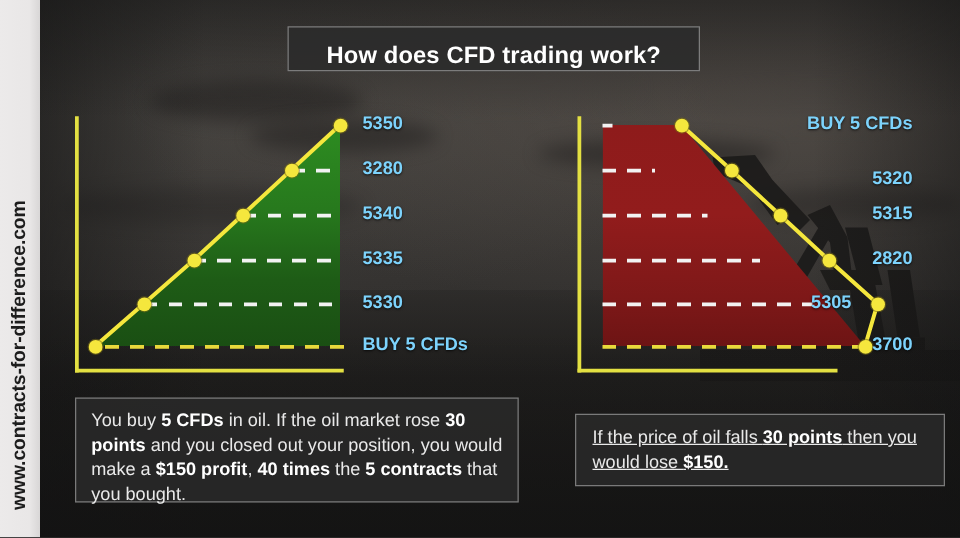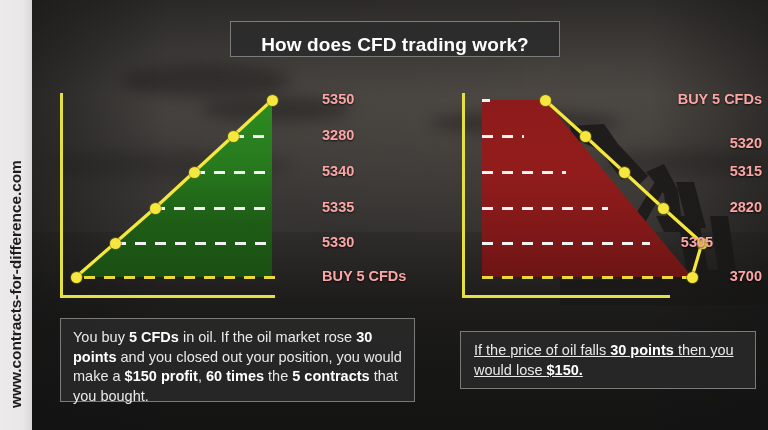--- a/index.html
+++ b/index.html
@@ -72,22 +72,22 @@
   }
   .dashrow.yellow{
     background:repeating-linear-gradient(90deg,#e9d93b 0px,#e9d93b 11px,transparent 11px,transparent 20px);
   }
 
   .dot{
     position:absolute;width:11px;height:11px;border-radius:50%;
     background:#f5e73d;box-shadow:0 0 0 1px rgba(120,110,20,.55);
   }
   .ylabel{
-    position:absolute;color:#fca5a5;font-size:14.5px;font-weight:bold;
-    white-space:nowrap;text-shadow:0 1px 2px rgba(0,0,0,.75);margin-left:32px;
+    position:absolute;color:#7dd3fc;font-size:14.5px;font-weight:bold;
+    white-space:nowrap;text-shadow:0 1px 2px rgba(0,0,0,.75);
   }
   .ylabel.r{text-align:right;}
 
   
   .caption{
     position:absolute;border:1px solid #7a7a7a;background:rgba(40,40,40,.92);
     box-sizing:border-box;color:#e9e9e9;
   }
   #caption-left{left:60px;top:318px;width:355px;height:84px;padding:9px 12px;}
   #caption-right{left:460px;top:331px;width:296px;height:58px;padding:9px 13px;text-decoration:underline;}
@@ -195,19 +195,19 @@
         <div class="ylabel r" style="left: 170px; width: 130px; top: 163px;">5315</div>
         <div class="ylabel r" style="left: 170px; width: 130px; top: 199px;">2820</div>
         <div class="ylabel r" style="left: 170px; width: 130px; top: 234px; text-align: center;">5305</div>
         <div class="ylabel r" style="left: 170px; width: 130px; top: 268px;">3700</div>
       </div>
     <div class="axis-v" style="left:32px;top:93px;width:3px;height:205px;"></div>
     <div class="axis-h" style="left:32px;top:295px;width:208px;height:3px;"></div>
   </div>
 
   <div class="caption" id="caption-left">
-    <p id="caption-left-text"><span>You buy </span><b>5 CFDs</b><span> in oil. If the oil market rose </span><b>30 points</b><span> and you closed out your position, you would make a </span><b>$150 profit</b><span>, </span><b>60 times</b><span> the </span><b>5 contracts</b><span> that you bought.</span></p>
+    <p id="caption-left-text"><span>You buy </span><b>5 CFDs</b><span> in oil. If the oil market rose </span><b>30 points</b><span> and you closed out your position, you would make a </span><b>$150 profit</b><span>, </span><b>40 times</b><span> the </span><b>5 contracts</b><span> that you bought.</span></p>
   </div>
   <div class="caption" id="caption-right">
     <p id="caption-right-text"><span>If the price of oil falls </span><b>30 points</b><span> then you would lose </span><b>$150.</b></p>
   </div>
 
 </div>
 
 </body></html>

